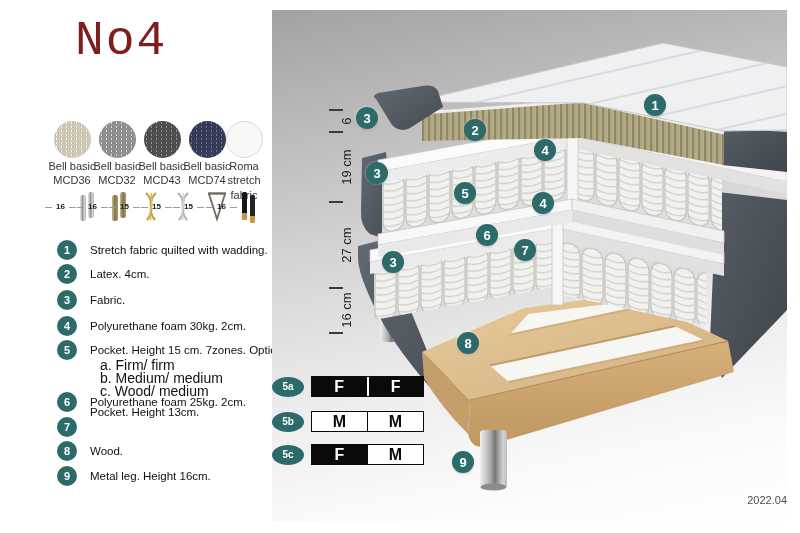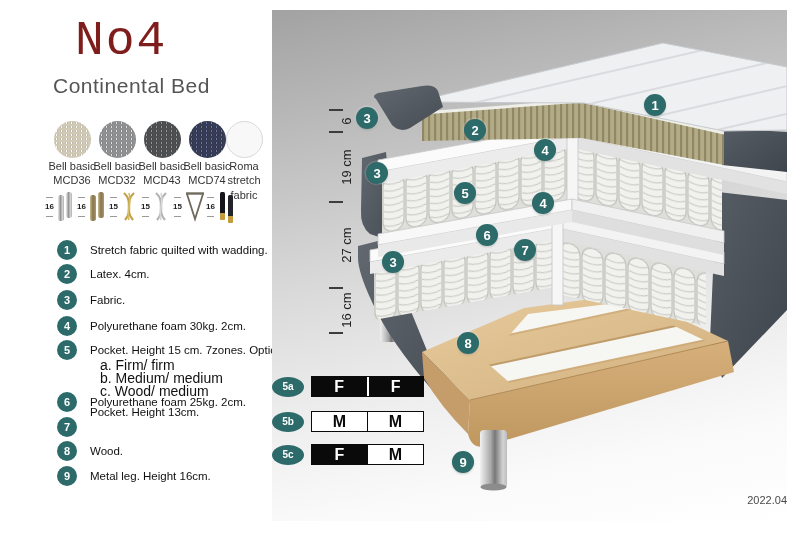--- a/index.html
+++ b/index.html
@@ -17,21 +17,21 @@
   .swatch-circle { position:absolute; top:121px; width:37px; height:37px; border-radius:50%; }
   .sw1 { background-color:#cfc9b6; background-image:radial-gradient(circle at 50% 50%, rgba(255,255,255,.95) 22%, rgba(120,112,90,.35) 38%, transparent 46%); background-size:5px 4px;}
   .sw2 { background-color:#8f9092; background-image:radial-gradient(circle at 50% 50%, rgba(235,235,235,.9) 22%, rgba(60,60,60,.4) 38%, transparent 46%); background-size:5px 4px;}
   .sw3 { background-color:#4d4f51; background-image:radial-gradient(circle at 50% 50%, rgba(160,162,164,.9) 22%, rgba(20,20,20,.5) 38%, transparent 46%); background-size:5px 4px;}
   .sw4 { background-color:#363c55; background-image:radial-gradient(circle at 50% 50%, rgba(120,128,165,.9) 22%, rgba(10,12,25,.5) 38%, transparent 46%); background-size:5px 4px;}
   .sw5 { background-color:#f8f8f8; border:1px solid #d9d9d9; }
   .swatch-label { position:absolute; top:159px; width:56px; text-align:center;
                   font-size:11px; line-height:1.3; color:#333; }
 
   .leg-item { position:absolute; top:187px; display:flex; align-items:center; gap:2px; height:40px; }
-  .leg-num { display:flex; flex-direction:column; align-items:center; gap:4px; }
+  .leg-num { display:flex; flex-direction:row; align-items:center; gap:4px; }
   .leg-num .dash { width:7px; height:1px; background:#9a9a9a; }
   .leg-num .n { font-size:8px; font-weight:bold; color:#222; line-height:1; padding:1px 0; }
 
   .list-row { position:absolute; left:0; width:272px; }
   .num-circle { position:absolute; left:57px; width:20px; height:20px; border-radius:50%;
                 background:#2d6a6a; color:#fff; font-size:11px; font-weight:bold;
                 display:flex; align-items:center; justify-content:center; }
   .list-text { position:absolute; left:90px; font-size:11.5px; color:#111;
                white-space:nowrap; letter-spacing:0; }
   .list-sub { position:absolute; left:100px; font-size:14px; color:#111; white-space:nowrap; }
@@ -65,21 +65,20 @@
   .version { position:absolute; left:440px; top:484px; width:75px; text-align:right;
              font-size:11px; color:#4a4a4a; }
 </style>
 </head>
 <body>
 
 <div id="stage">
 
   <div class="left-col">
     <div class="title">No4</div>
-    <div class="subtitle">Continental Bed</div>
 
     <div class="swatch-circle sw1" style="left:54px"></div>
     <div class="swatch-circle sw2" style="left:99px"></div>
     <div class="swatch-circle sw3" style="left:144px"></div>
     <div class="swatch-circle sw4" style="left:189px"></div>
     <div class="swatch-circle sw5" style="left:226px"></div>
 
     <div class="swatch-label" style="left:44px">
       <span>Bell basic</span><br><span>MCD36</span></div>
     <div class="swatch-label" style="left:89px">

